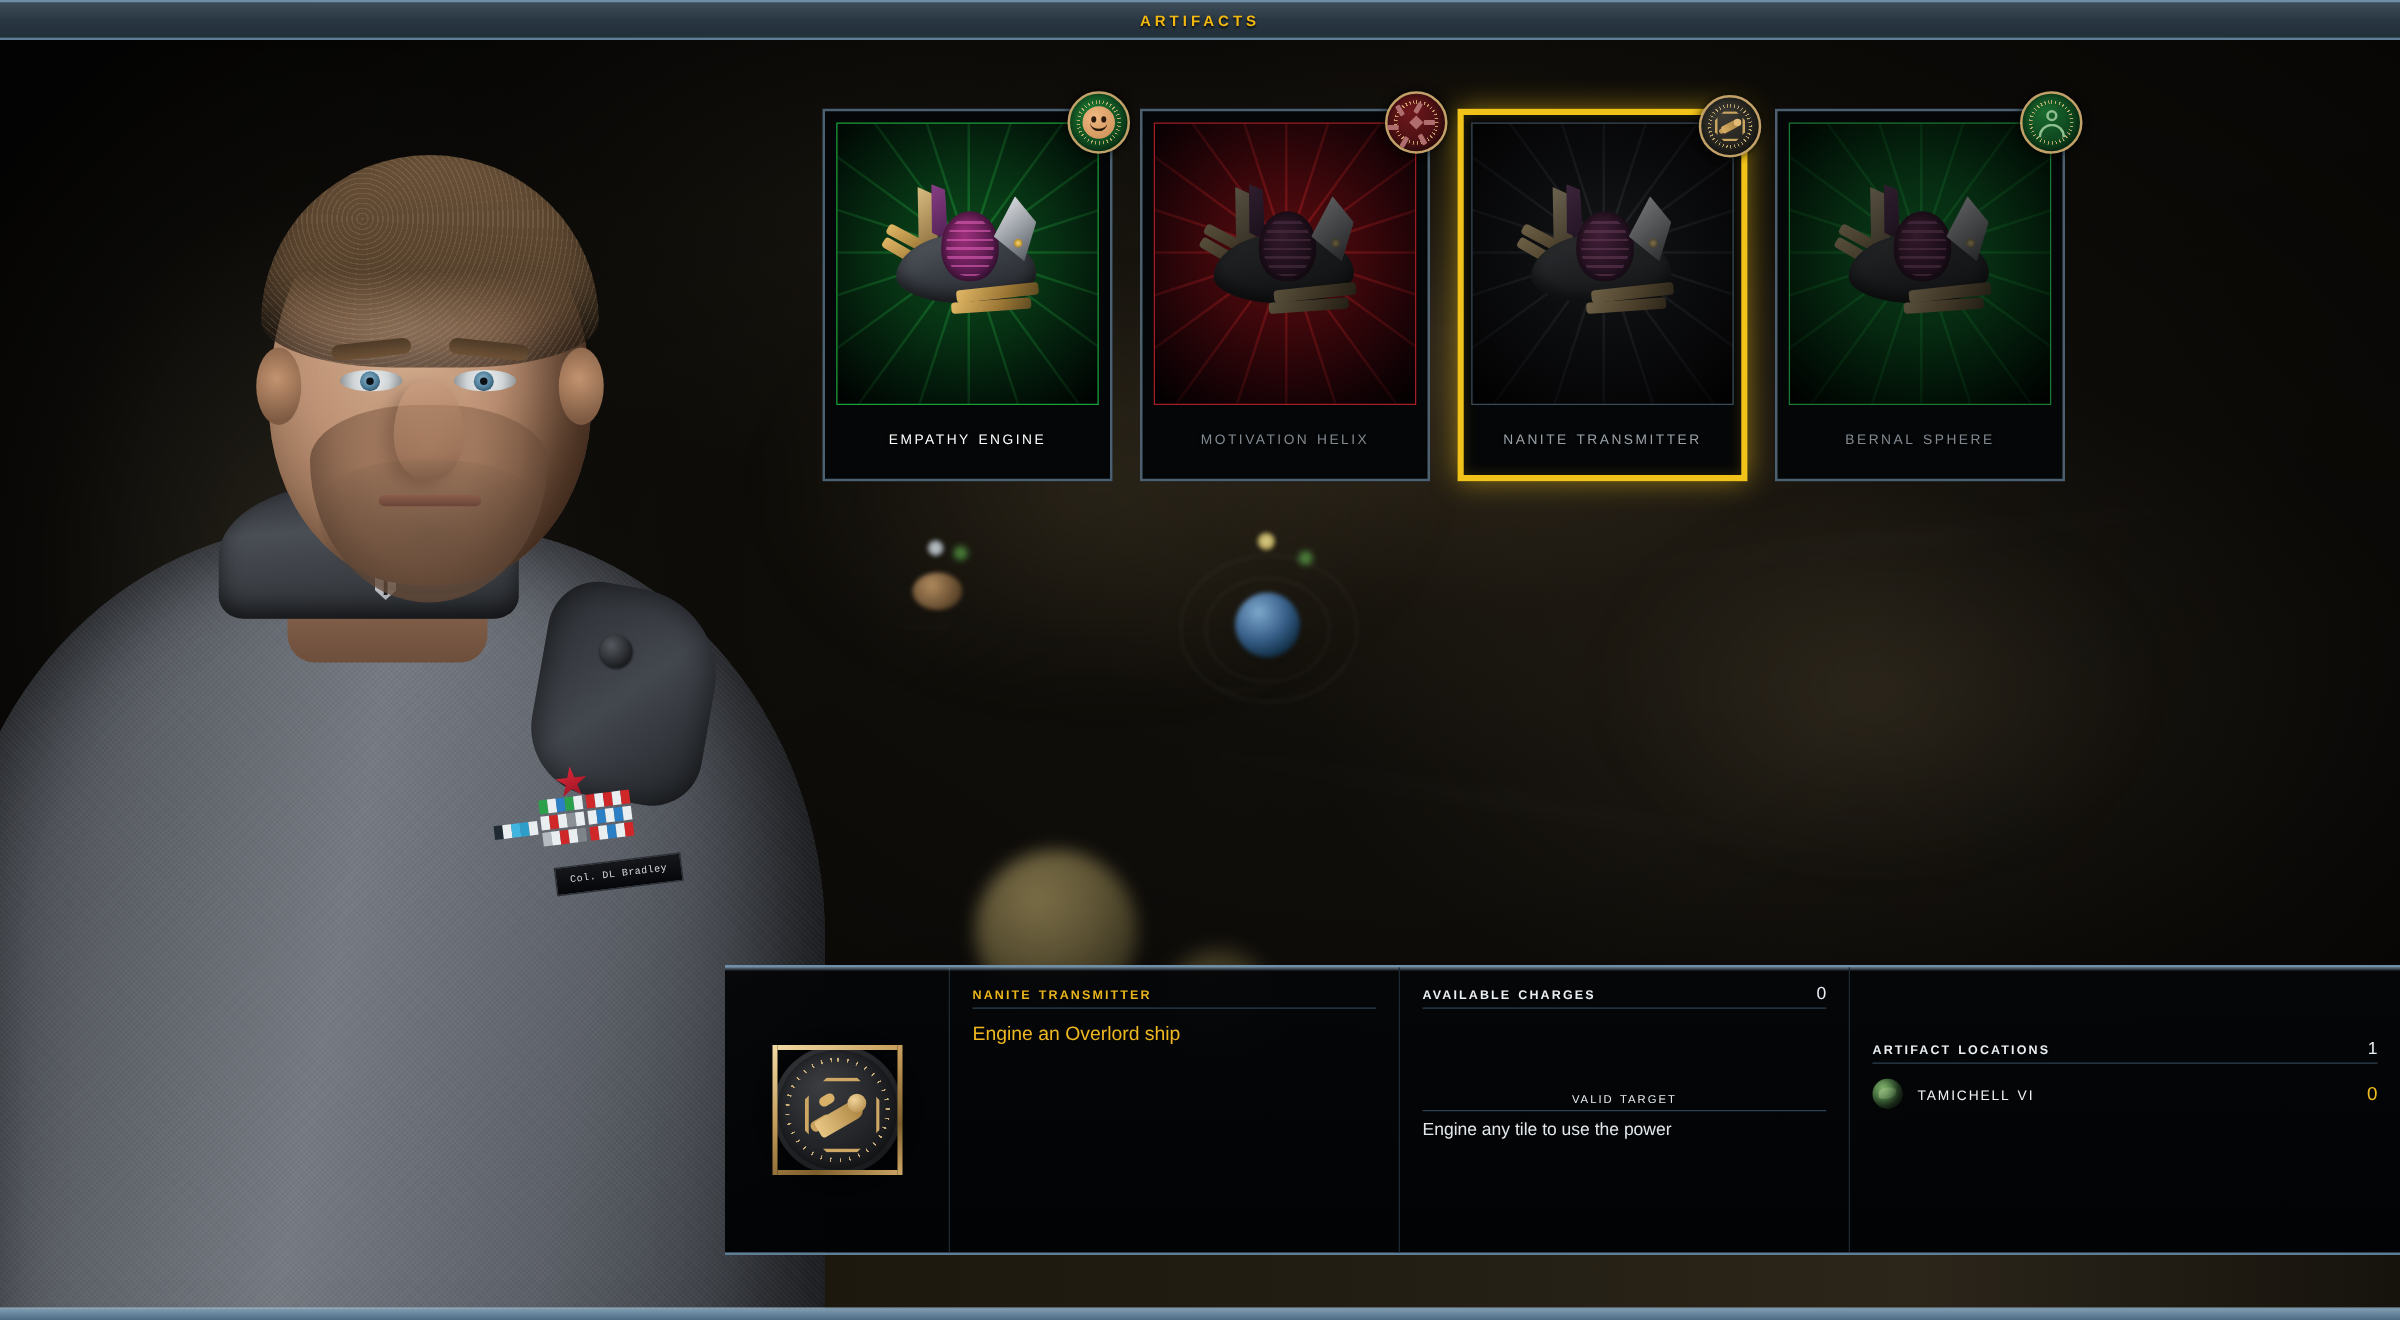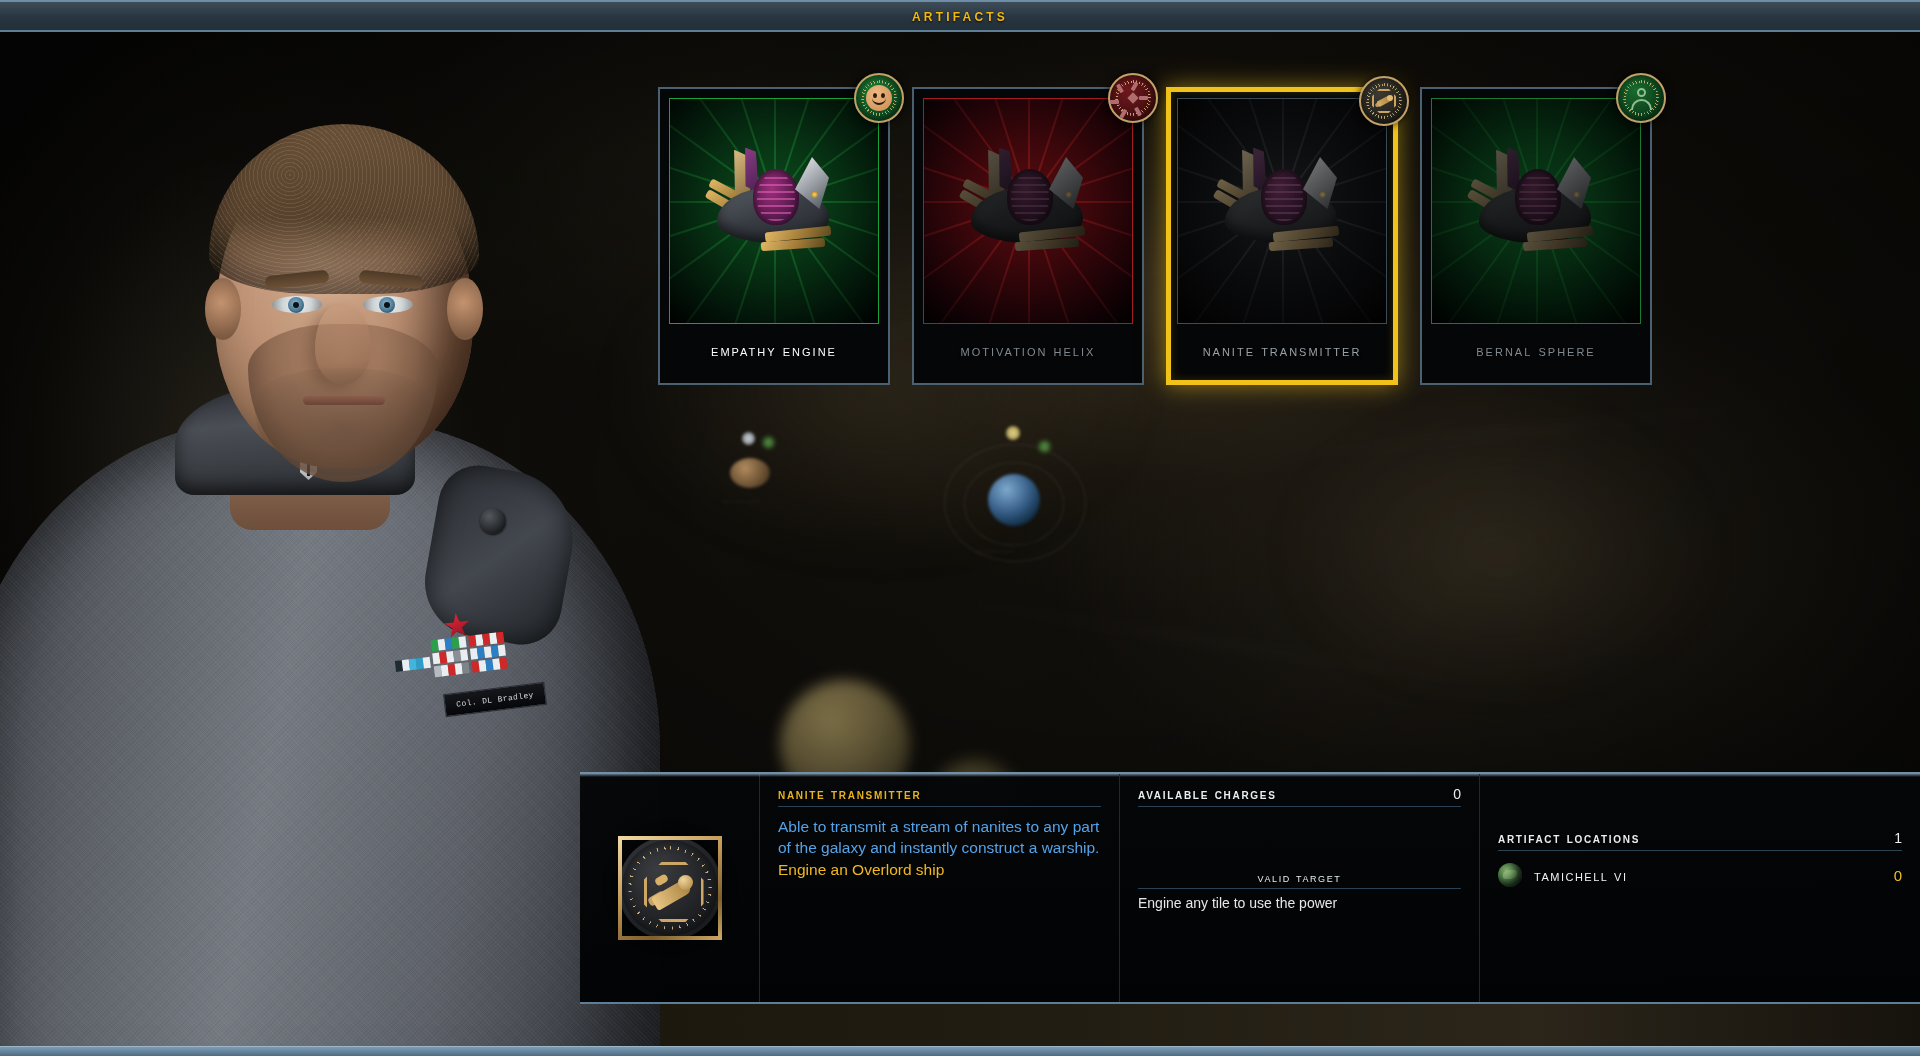--- a/index.html
+++ b/index.html
@@ -945,21 +945,20 @@
         <div class="rk"></div>
         <div class="nos"></div>
       </div>
     </div>
 
     <div class="pane pane-desc">
       <div class="pane-head">
         <div class="pane-title gold">Nanite Transmitter</div>
       </div>
       <div class="desc-body">
-        <div class="desc-text">Able to transmit a stream of nanites to any part of the galaxy and instantly construct a warship.</div>
         <div class="desc-effect">Engine an Overlord ship</div>
       </div>
     </div>
 
     <div class="pane pane-charges">
       <div class="pane-head">
         <div class="pane-title white">Available Charges</div>
         <div class="pane-count">0</div>
       </div>
       <div class="charges-spacer"></div>

